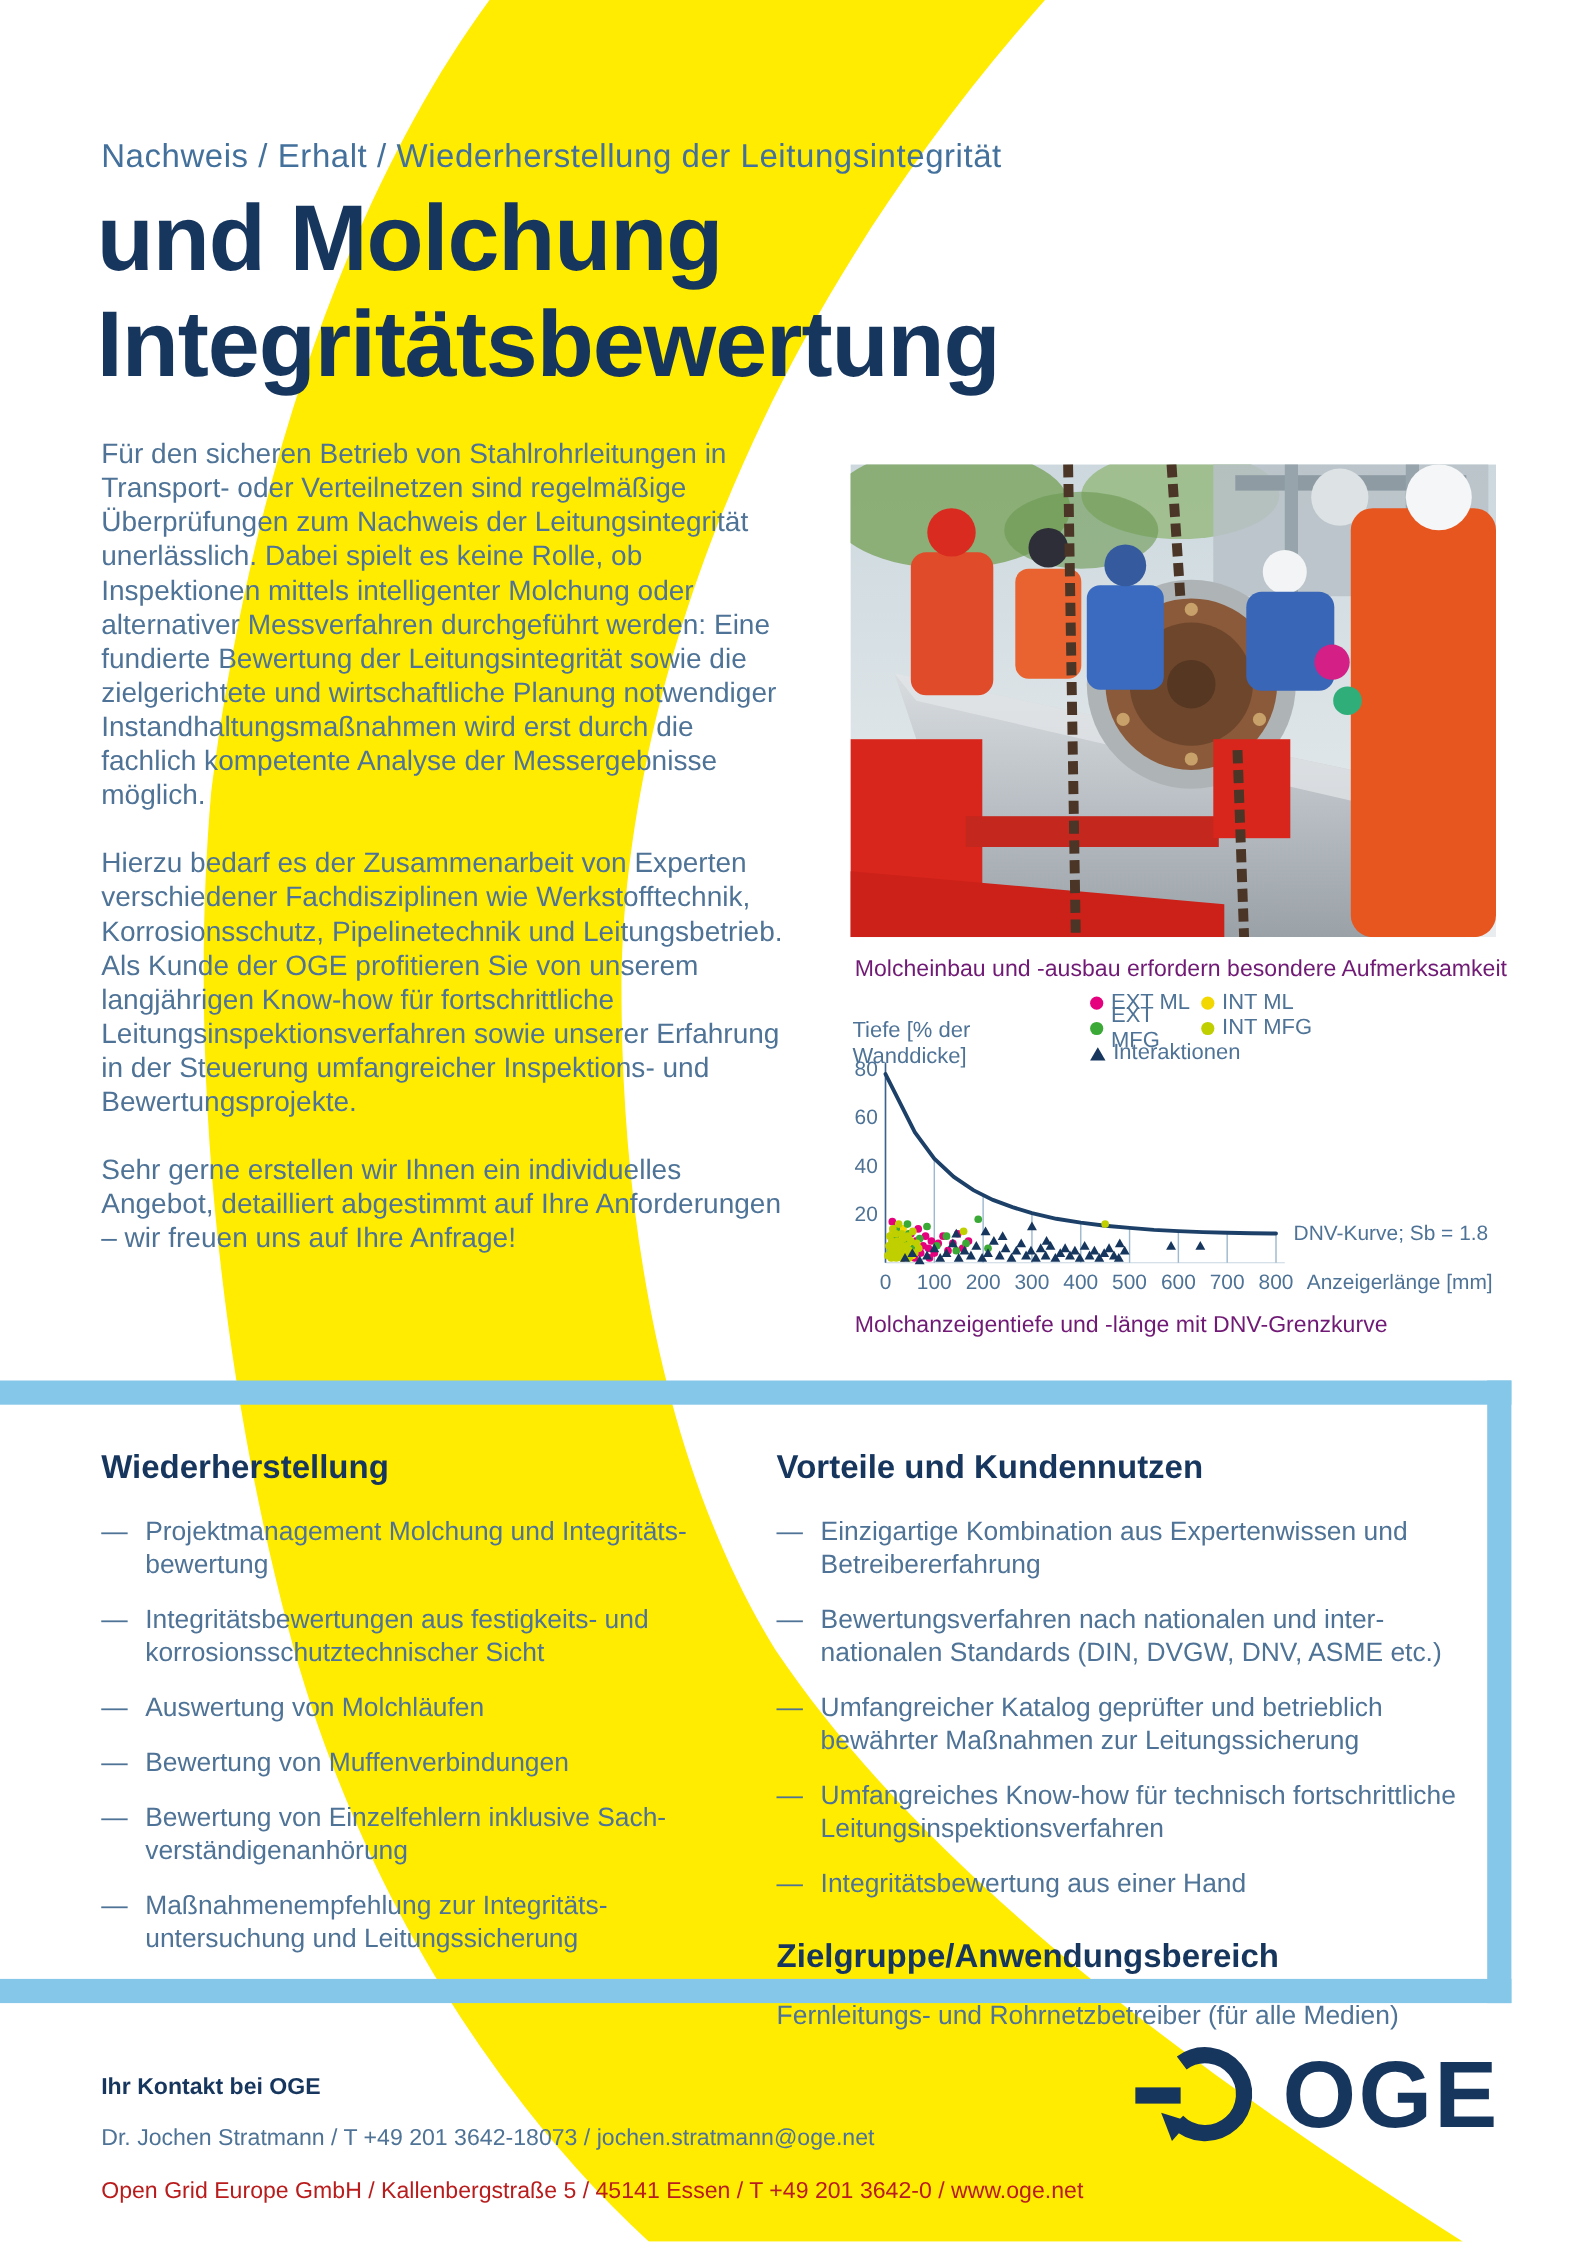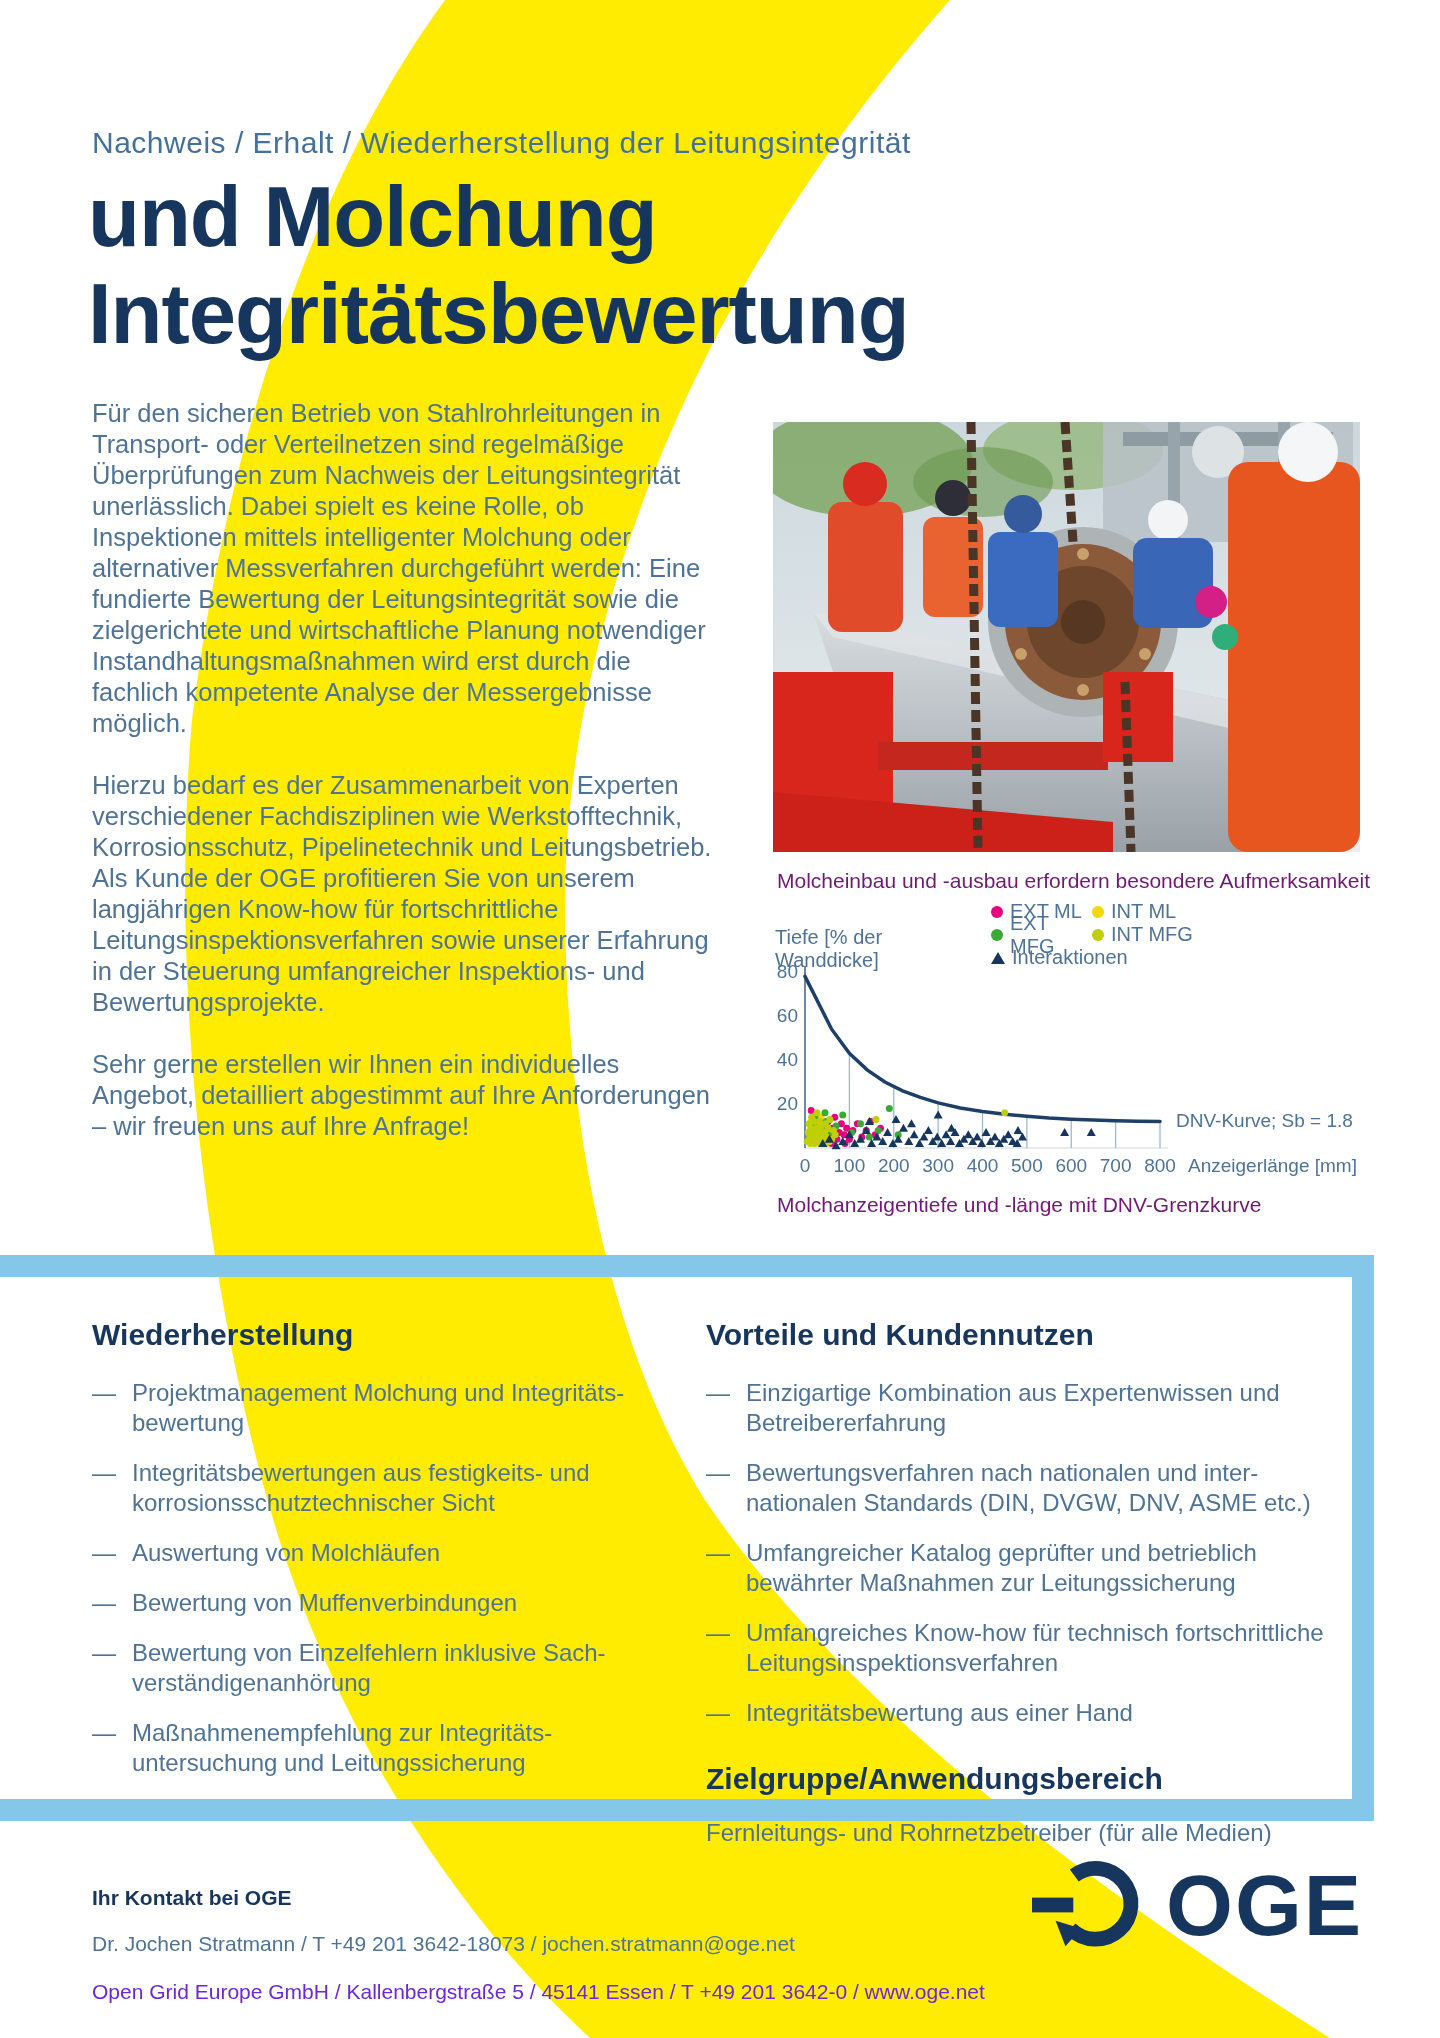--- a/index.html
+++ b/index.html
@@ -41,21 +41,21 @@
   .boxcol h3{margin:0 0 26px 0;font-size:30px;color:#17365E;font-weight:bold;}
   .blist{margin:0;padding:0;list-style:none;}
   .blist li{display:flex;gap:16px;margin:0 0 20px 0;color:#4E7396;
             font-size:24px;line-height:30px;}
   .blist .dash{flex:0 0 22px;}
   .subhead{margin:34px 0 22px 0 !important;}
   .subtext{color:#4E7396;font-size:24px;line-height:30px;}
 
   .footer-label{left:92px;top:1886px;font-size:21px;font-weight:bold;color:#17365E;}
   .footer-line1{left:92px;top:1932px;font-size:21px;color:#4E7396;}
-  .footer-line2{left:92px;top:1980px;font-size:21px;color:#6d28d9;text-align:right;}
+  .footer-line2{left:92px;top:1980px;font-size:21px;color:#b91c1c;text-align:right;}
 
   .logo{left:1032px;top:1846px;display:flex;align-items:center;gap:16px;}
   .logo-text{font-size:86px;font-weight:800;color:#17365E;letter-spacing:2px;}
 
   svg text{font-family:"Liberation Sans",sans-serif;}
 </style>
 </head>
 <body>
 
 <div id="page">

